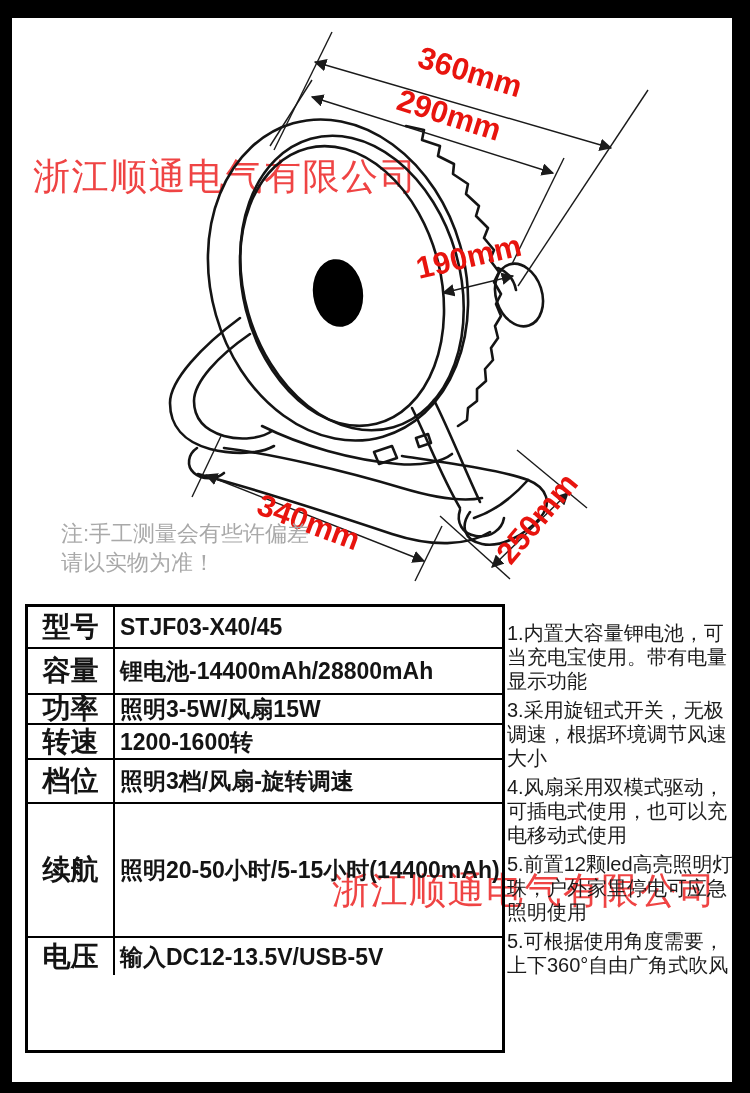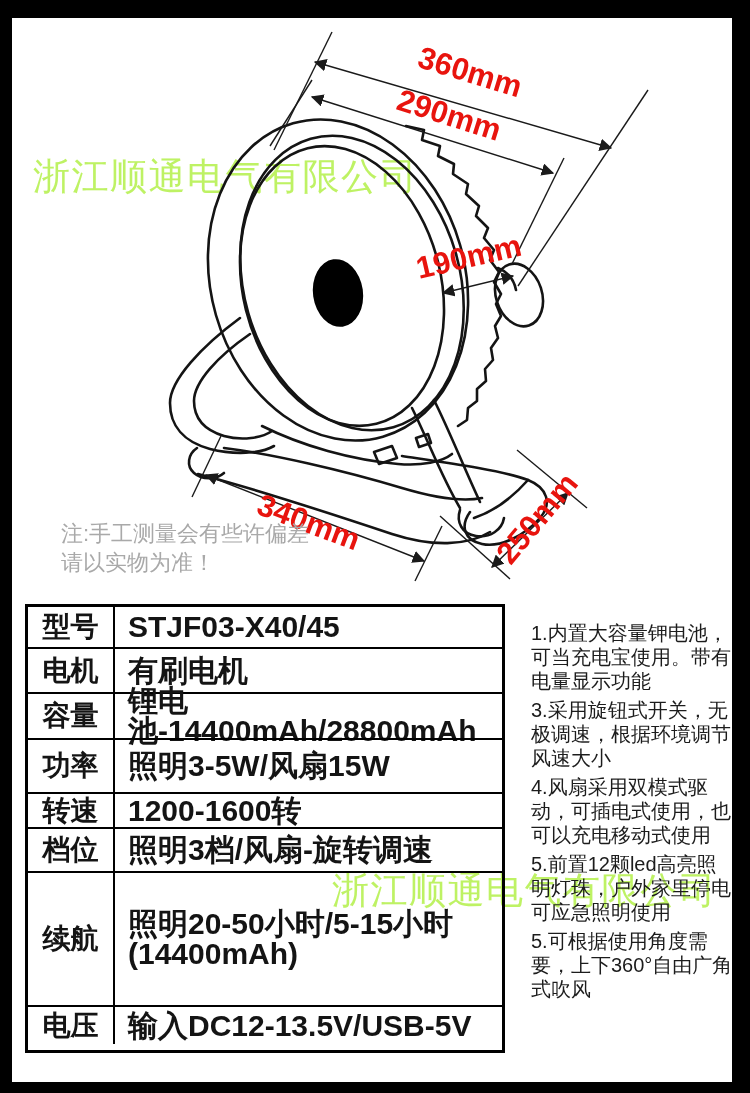--- a/index.html
+++ b/index.html
@@ -1,39 +1,39 @@
 <!DOCTYPE html>
 <html><head>
 <meta charset="utf-8">
 <style>
   html,body{margin:0;padding:0;background:#222;}
   #page{position:relative;width:750px;height:1093px;background:#000;overflow:hidden;
         font-family:"Liberation Sans","DejaVu Sans",sans-serif;}
   #content-bg{position:absolute;left:12px;top:18px;width:720px;height:1064px;background:#ffffff;z-index:0;}
-  .watermark{position:absolute;z-index:1;font-size:37px;letter-spacing:1.5px;color:#bef264;
+  .watermark{position:absolute;z-index:1;font-size:37px;letter-spacing:1.5px;color:#ef4444;
              white-space:nowrap;font-weight:400;}
   #watermark-top{left:33px;top:152px;}
   #watermark-bottom{left:332px;top:866px;}
   #diagram-svg{position:absolute;left:12px;top:18px;z-index:2;}
   .outline{fill:none;stroke:#141414;stroke-width:2.6;stroke-linecap:round;stroke-linejoin:round;}
   .thin{fill:none;stroke:#1a1a1a;stroke-width:1.4;}
   .dim-label{fill:#e8140e;font-size:31px;font-weight:700;text-anchor:middle;}
   #measure-note{position:absolute;left:29px;top:519px;z-index:3;font-size:22px;line-height:29px;color:#a9a9a9;margin-left:32px;}
   #spec-table{position:absolute;left:25px;top:604px;width:480px;height:449px;z-index:3;
               box-sizing:border-box;border:3px solid #000;display:flex;flex-direction:column;}
   .spec-row{display:flex;box-sizing:border-box;border-top:2px solid #000;align-items:center;}
   .spec-row:first-child{border-top:none;}
   .spec-label{width:87px;box-sizing:border-box;border-right:2px solid #000;text-align:center;
               font-size:28px;font-weight:600;color:#141414;align-self:stretch;
               display:flex;align-items:center;justify-content:center;}
-  .spec-value{flex:1;padding-left:13px;font-size:30px;font-weight:600;color:#141414;line-height:30px;}
+  .spec-value{flex:1;padding-left:5px;font-size:23px;font-weight:600;color:#141414;line-height:30px;}
   .spec-value .v2{margin-top:12px;}
   #feature-list{position:absolute;left:507px;top:621px;width:228px;z-index:3;
                 font-size:20px;line-height:24px;color:#1c1c1c;}
-  .feature-item{margin-bottom:5px;margin-left:24px;}
+  .feature-item{margin-bottom:5px;}
 </style>
 </head>
 <body>
 
 <div id="page">
   <div id="content-bg"></div>
 
   <div id="watermark-top" class="watermark">浙江顺通电气有限公司</div>
   <div id="watermark-bottom" class="watermark">浙江顺通电气有限公司</div>
 
@@ -99,29 +99,25 @@
   <div id="measure-note">
     <div>注:手工测量会有些许偏差</div>
     <div>请以实物为准！</div>
   </div>
 
   <div id="spec-table">
     <div class="spec-row" style="height:40px">
       <div class="spec-label">型号</div>
       <div class="spec-value">STJF03-X40/45</div>
     </div>
-    <div class="spec-row" style="height:45px">
-      <div class="spec-label">电机</div>
-      <div class="spec-value">有刷电机</div>
-    </div>
     <div class="spec-row" style="height:46px">
       <div class="spec-label">容量</div>
       <div class="spec-value">锂电池-14400mAh/28800mAh</div>
     </div>
-    <div class="spec-row" style="height:54px">
+    <div class="spec-row" style="height:30px">
       <div class="spec-label">功率</div>
       <div class="spec-value">照明3-5W/风扇15W</div>
     </div>
     <div class="spec-row" style="height:35px">
       <div class="spec-label">转速</div>
       <div class="spec-value">1200-1600转</div>
     </div>
     <div class="spec-row" style="height:44px">
       <div class="spec-label">档位</div>
       <div class="spec-value">照明3档/风扇-旋转调速</div>

